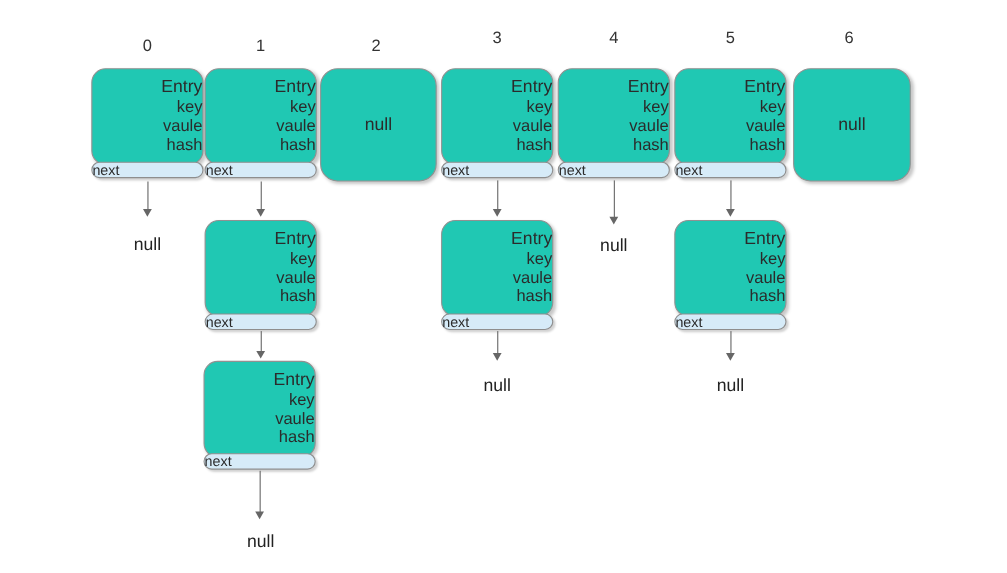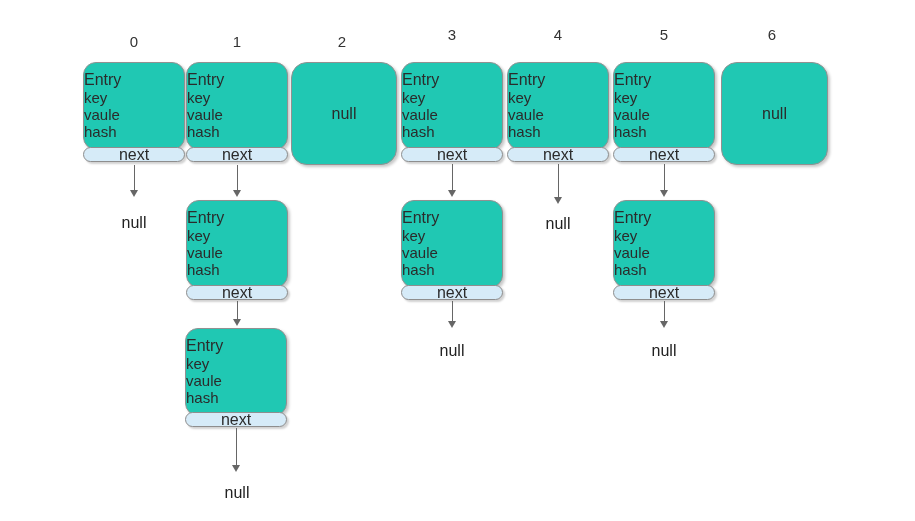--- a/index.html
+++ b/index.html
@@ -6,29 +6,29 @@
   #canvas{
     position:relative;width:915px;height:521px;background:#fff;overflow:hidden;
     font-family:"Liberation Sans","DejaVu Sans",sans-serif;color:var(--text,#2b2b2b);
   }
   .idx{
     position:absolute;width:102px;text-align:center;font-size:15px;color:#333;
   }
   .entry{
     position:absolute;width:102px;height:88px;box-sizing:border-box;
     background:var(--entry_fill,#20c8b3);border:1px solid var(--entry_border,#919191);
-    border-radius:13px;text-align:left;
+    border-radius:13px;text-align:right;
     box-shadow:2px 2px 3px rgba(0,0,0,0.22);
   }
   .et{font-size:16px;margin-top:7px;line-height:19px;}
   .ef{font-size:15px;line-height:17px;}
   .pill{
     position:absolute;width:102px;height:15px;box-sizing:border-box;
     background:var(--next_fill,#d6ebf8);border:1px solid var(--next_border,#8e8e8e);
-    border-radius:9px;font-size:16px;line-height:13px;text-align:center;
+    border-radius:9px;font-size:13px;line-height:13px;text-align:left;
     box-shadow:2px 2px 2px rgba(0,0,0,0.18);
   }
   .nullbox{
     position:absolute;box-sizing:border-box;
     background:var(--entry_fill,#20c8b3);border:1px solid var(--entry_border,#919191);
     border-radius:16px;display:flex;align-items:center;justify-content:center;
     font-size:16px;box-shadow:2px 2px 3px rgba(0,0,0,0.22);
   }
   .nulltext{
     position:absolute;width:60px;text-align:center;font-size:16px;color:#222;

